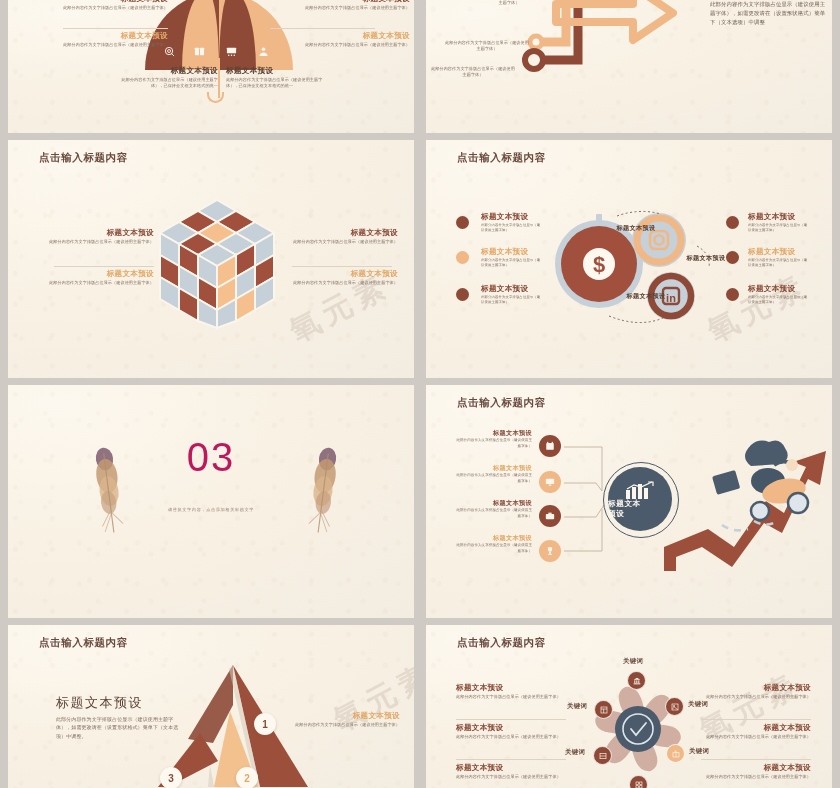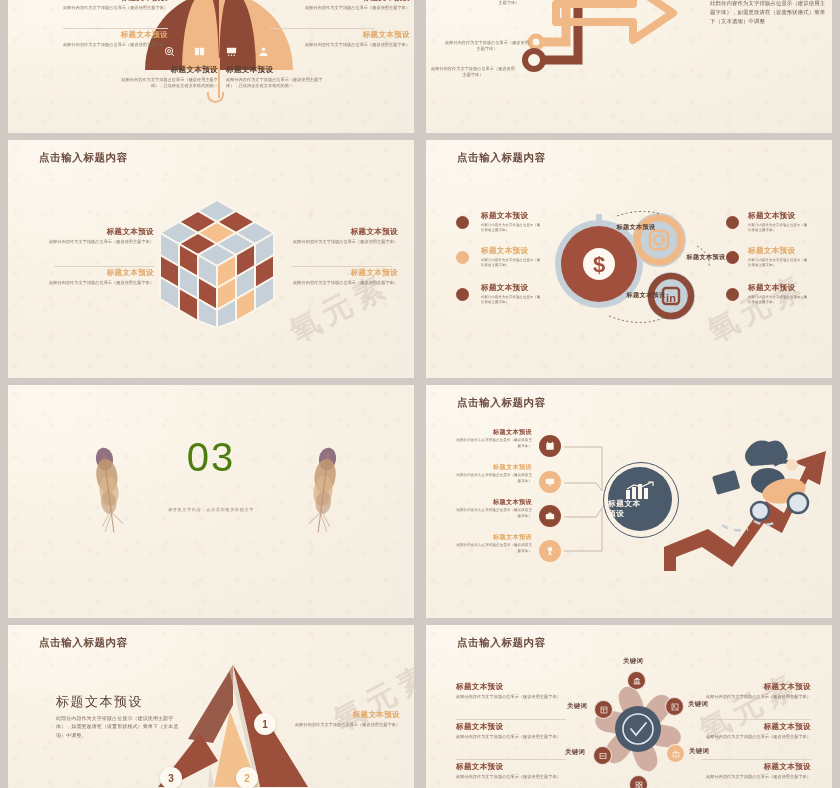--- a/index.html
+++ b/index.html
@@ -42,21 +42,21 @@
   }
   .content{position:absolute;inset:0;}
 
   .sl-title{
     position:absolute;left:31px;top:11px;
     font-size:10.5px;font-weight:bold;color:#6b4b3e;
     letter-spacing:.6px;
   }
 
   
-  .tblk{position:absolute;font-family:Liberation Mono, monospace;}
+  .tblk{position:absolute;}
   .tblk .h{font-size:7.6px;font-weight:bold;letter-spacing:.3px;line-height:1.2;}
   .tblk .p{font-size:4.1px;color:#7d6a5c;line-height:1.5;margin-top:2px;letter-spacing:.1px;}
   .c-brown{color:#8a4b38;}
   .c-peach{color:#e3a868;}
   .c-dark{color:#5b4236;}
   .ta-r{text-align:right;}
   .ta-l{text-align:left;}
   .ta-c{text-align:center;}
   .rule{position:absolute;height:1px;background:#ded2c2;}
 
@@ -87,21 +87,21 @@
   
   .arrowwrap{position:absolute;left:22px;top:-58px;width:260px;height:150px;}
 
   
   .cube{position:absolute;left:150px;top:58px;width:118px;height:130px;}
   .circicon{position:absolute;border-radius:50%;display:flex;align-items:center;justify-content:center;color:#fff;}
   .dot{position:absolute;border-radius:50%;}
 
   
   .sec-num{position:absolute;left:0;right:0;top:52px;text-align:center;
-    font-size:40px;color:#4d7c0f;font-weight:300;letter-spacing:2px;line-height:1;}
+    font-size:40px;color:#be185d;font-weight:300;letter-spacing:2px;line-height:1;}
   .sec-ttl{position:absolute;left:0;right:0;top:88px;text-align:center;
     font-size:27px;color:#8a4b38;font-weight:bold;letter-spacing:3px;line-height:1;}
   .sec-sub{position:absolute;left:0;right:0;top:122px;text-align:center;
     font-size:4.2px;color:#9b8878;letter-spacing:.6px;}
   .feather{position:absolute;width:38px;height:96px;}
 
   
   .ring-main{position:absolute;border-radius:50%;background:#4b5b6b;}
   .ring-ring{position:absolute;border-radius:50%;border:1px solid #4b5b6b;}
   .numcirc{position:absolute;border-radius:50%;background:#fdf9f1;

